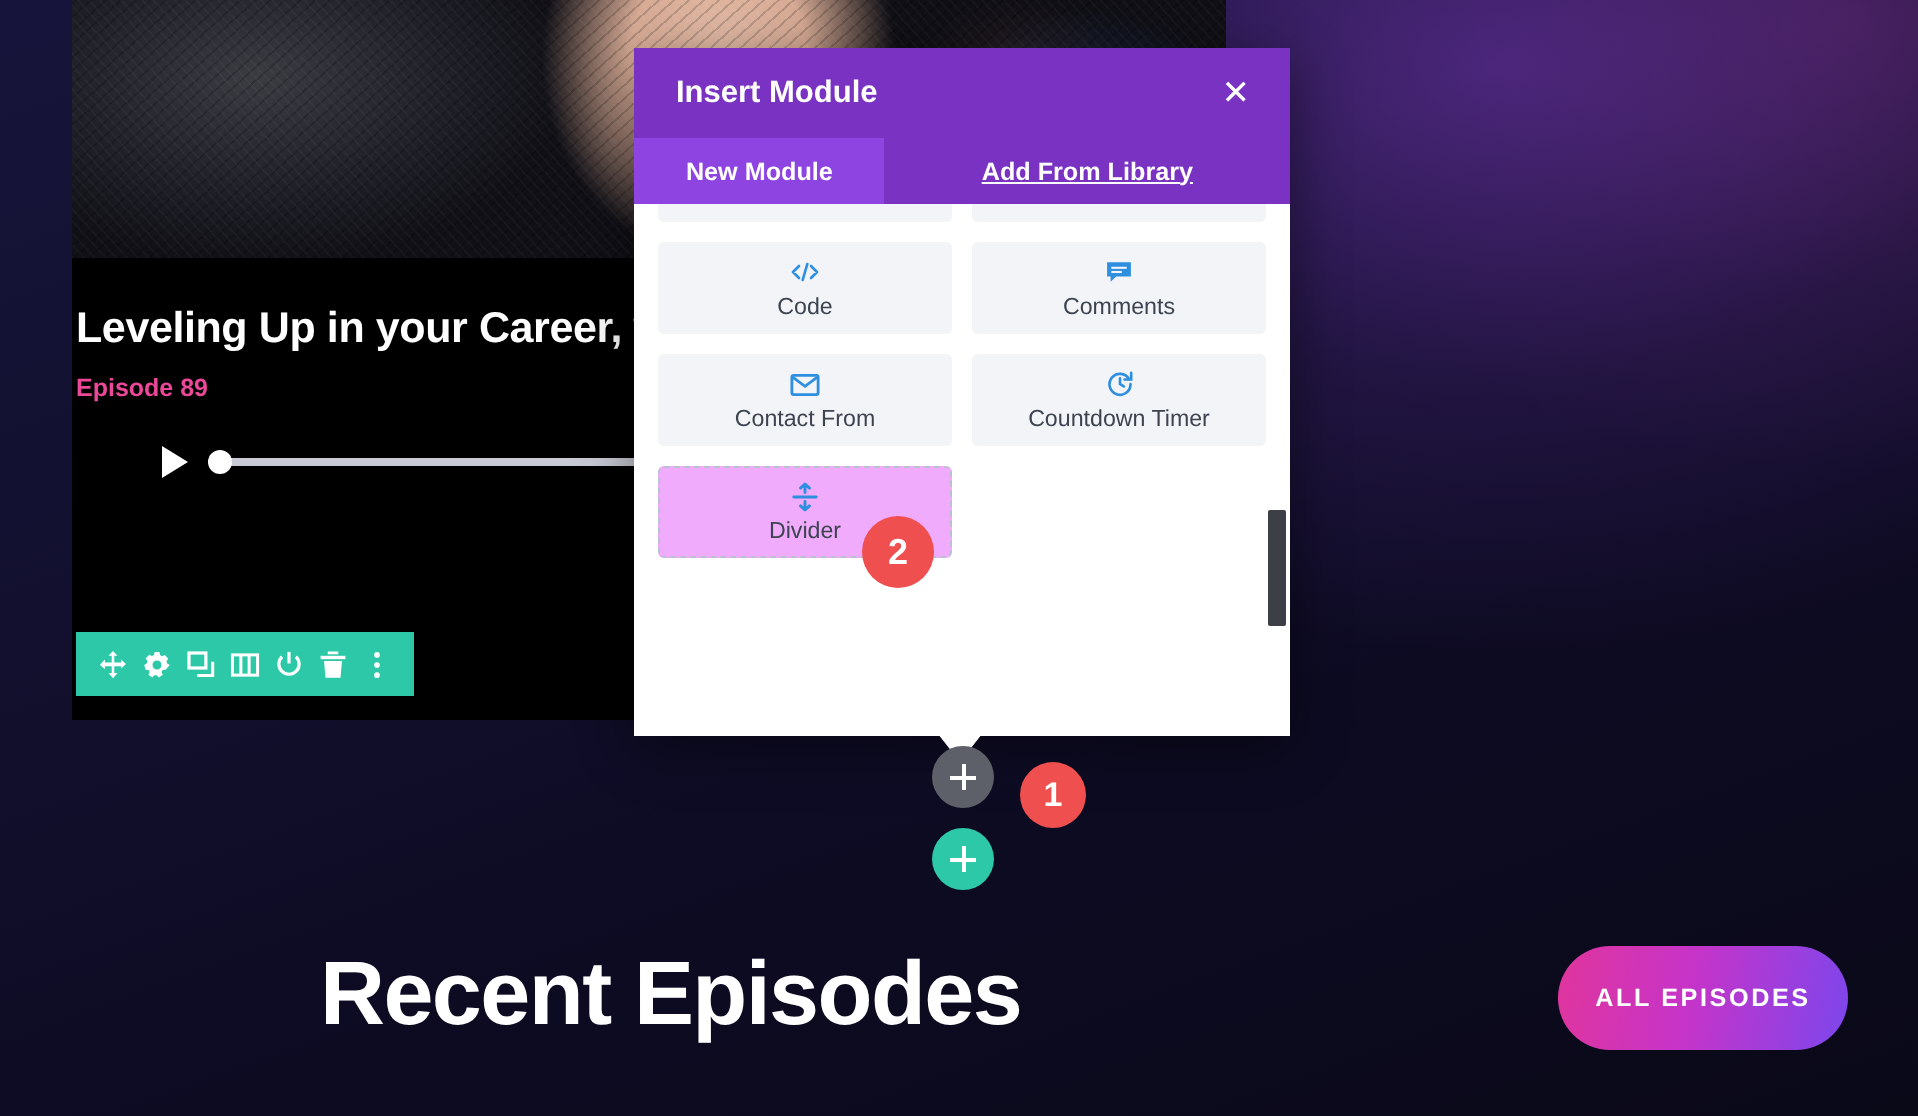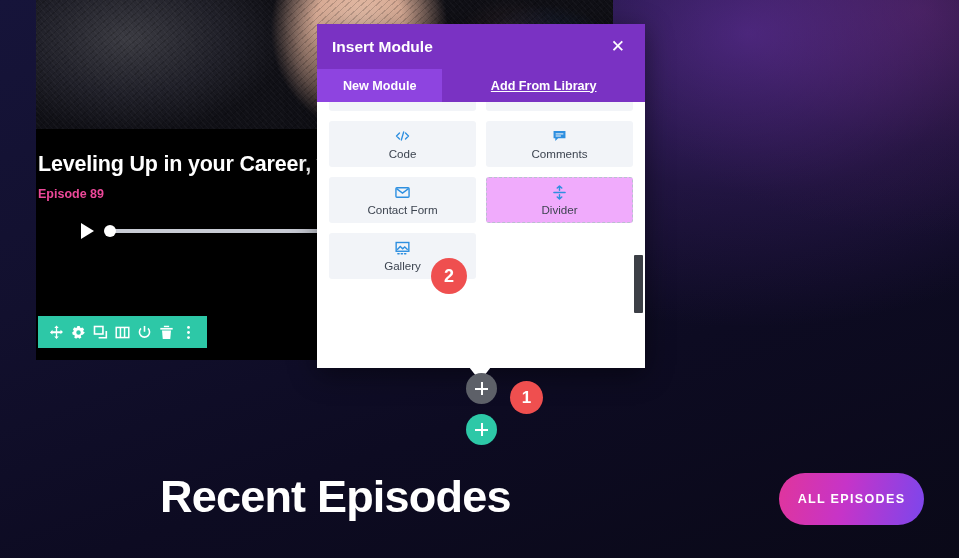--- a/index.html
+++ b/index.html
@@ -143,21 +143,21 @@
     height: 344px;
     background: #ffffff;
     box-shadow: 0 6px 26px rgba(0,0,0,0.45);
   }
   #modal-header {
     position: relative;
     height: 45px;
     background: #7a32c3;
     display: flex;
     align-items: center;
-    padding: 0 16px 0 15px;
+    padding: 0 16px 0 21px;
   }
   #modal-title {
     color: #ffffff;
     font-size: 15.5px;
     font-weight: bold;
     flex: 1;
   }
   #modal-close {
     color: #ffffff;
     font-size: 17px;
@@ -449,45 +449,45 @@
           <span class="m-label">Comments</span>
         </div>
 
         <div class="module-tile">
           <span class="m-icon">
             <svg width="15" height="13" viewBox="0 0 16 13" fill="none" stroke="currentColor" stroke-width="1.5">
               <rect x="1" y="1.4" width="14" height="10.2" rx="1"></rect>
                 <path d="M1.6 2.4L8 7.2l6.4-4.8"></path>
             </svg>
           </span>
-          <span class="m-label">Contact Form</span>
-        </div>
-
+          <span class="m-label">Contact From</span>
+        </div>
+
+        <div class="module-tile">
+          <span class="m-icon">
+            <svg width="14" height="14" viewBox="0 0 16 16" fill="none" stroke="currentColor" stroke-width="1.5" stroke-linecap="round">
+              <path d="M13.2 5.2A6 6 0 1 0 14 8"></path>
+                <path d="M14.4 1.6v3.8h-3.8"></path>
+                <path d="M8 4.8V8l2.2 1.4"></path>
+            </svg>
+          </span>
+          <span class="m-label">Countdown Timer</span>
+        </div>
 
         <div class="module-tile hovered">
           <span class="m-icon">
             <svg width="13" height="15" viewBox="0 0 14 16" fill="none" stroke="currentColor" stroke-width="1.6" stroke-linecap="round" stroke-linejoin="round">
               <path d="M7 1.2v4.4M7 10.4v4.4M4.6 3.2L7 1l2.4 2.2M4.6 12.8L7 15l2.4-2.2M1 8h12"></path>
             </svg>
           </span>
           <span class="m-label">Divider</span>
         </div>
 
 
 
-        <div class="module-tile">
-          <span class="m-icon">
-            <svg width="15" height="14" viewBox="0 0 16 15" fill="none" stroke="currentColor" stroke-width="1.5">
-              <rect x="1.2" y="1.6" width="13.6" height="9.4"></rect>
-              <path d="M2.2 9.4l3.4-3.6 2.6 2.6 2.2-2 3.2 3"></path>
-              <path d="M3 13.6h1.4M6.6 13.6H8M10.2 13.6h1.4" stroke-linecap="round"></path>
-            </svg>
-          </span>
-          <span class="m-label">Gallery</span>
-        </div>
 
       </div>
     </div>
 
     <div id="modal-scrollbar-track">
       <div id="modal-scrollbar-thumb"></div>
     </div>
 
     <div id="modal-caret"></div>
   </div>

